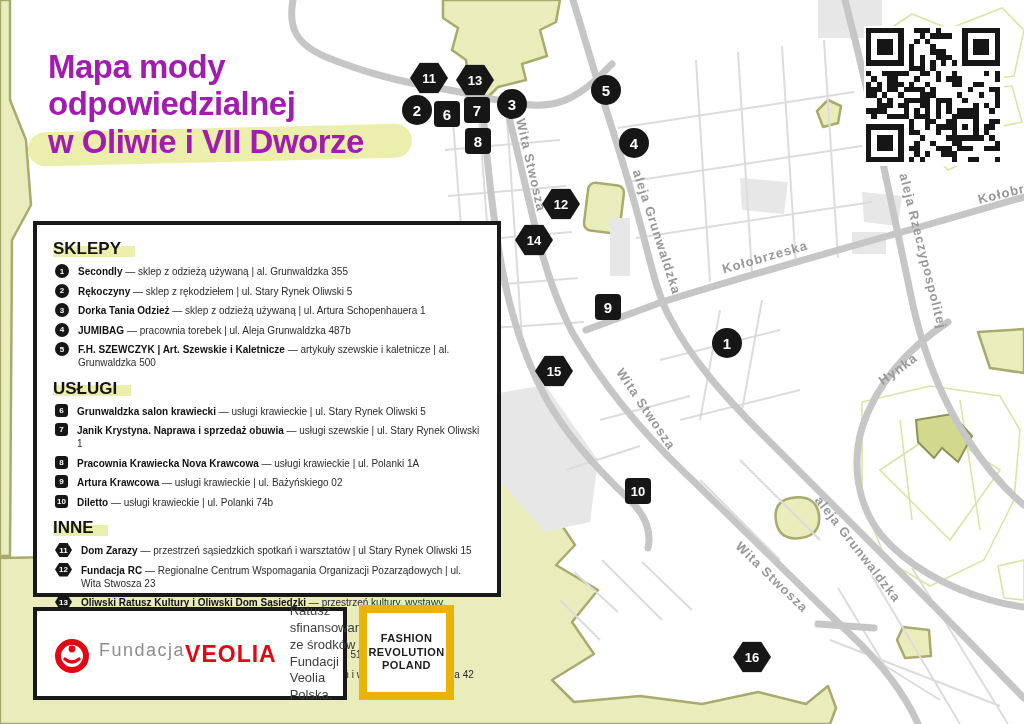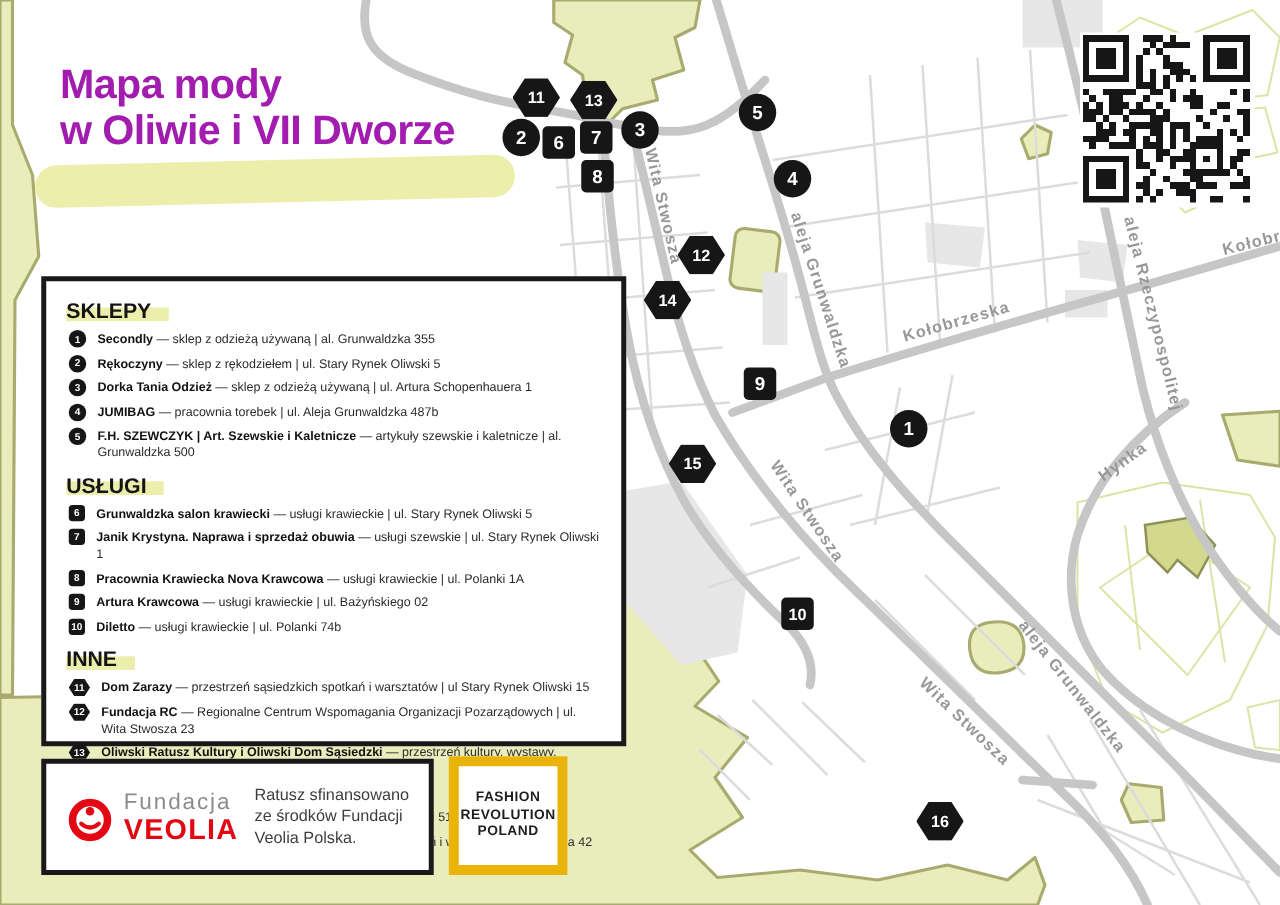--- a/index.html
+++ b/index.html
@@ -39,21 +39,21 @@
   .sec-header{display:inline-block;font-size:17px;font-weight:800;color:#141414;margin:4px 0 5px 0;
     background:linear-gradient(#ecefab,#ecefab) no-repeat 0 75%/102% 55%;padding-right:14px;}
   .lrow{display:flex;align-items:flex-start;gap:9px;margin:0 0 5.5px 2px;}
   .ltext{font-size:10px;line-height:1.3;color:#2b2b2b;padding-top:1px;}
   .ltext b{color:#111;}
 
   
   #veolia-box{position:absolute;left:33px;top:607px;width:314px;height:93px;z-index:4;background:#fff;
     border:4px solid #191919;box-sizing:border-box;display:flex;align-items:center;gap:13px;padding:0 10px 0 14px;}
   .v-logo{display:flex;align-items:center;gap:6px;}
-  .v-name{display:flex;flex-direction:column;line-height:1;}
+  .v-name{display:flex;flex-direction:row;line-height:1;}
   .v-top{font-size:18px;color:#8c8c8c;letter-spacing:1.5px;}
   .v-bottom{font-size:23px;font-weight:800;color:#e30613;letter-spacing:1px;margin-top:2px;}
   .v-text{font-size:13px;color:#3d3d3d;line-height:1.3;width:142px;}
   #fashion-box{position:absolute;left:359px;top:605px;width:95px;height:95px;z-index:4;background:#fff;
     border:8px solid #eab308;box-sizing:border-box;display:flex;flex-direction:column;align-items:center;
     justify-content:center;}
   #fashion-box div{font-size:11px;font-weight:800;color:#1d1d1d;letter-spacing:0.4px;line-height:1.25;}
 
   
   #qr{position:absolute;left:864px;top:26px;width:140px;height:140px;z-index:3;background:#fff;
@@ -334,20 +334,21 @@
         <rect x="2" y="20" width="3" height="3" fill="#161616"></rect>
         <rect x="16" y="16" width="5" height="5" fill="#161616"></rect>
         <rect x="17" y="17" width="3" height="3" fill="#ffffff"></rect>
         <rect x="18" y="18" width="1" height="1" fill="#161616"></rect>
       </svg>
   </div>
 
   <div id="title-highlight"></div>
   <div id="title">
     <div>Mapa mody</div>
+    <div>odpowiedzialnej</div>
     <div>w Oliwie i VII Dworze</div>
   </div>
 
   <div id="legend">
     <div id="legend-sections"><div class="sec-header">SKLEPY</div><div class="lrow">
           <span class="mk mk-sm circle">1</span>
           <span class="ltext"><b>Secondly</b> — sklep z odzieżą używaną | al. Grunwaldzka 355</span>
         </div><div class="lrow">
           <span class="mk mk-sm circle">2</span>
           <span class="ltext"><b>Rękoczyny</b> — sklep z rękodziełem | ul. Stary Rynek Oliwski 5</span>

